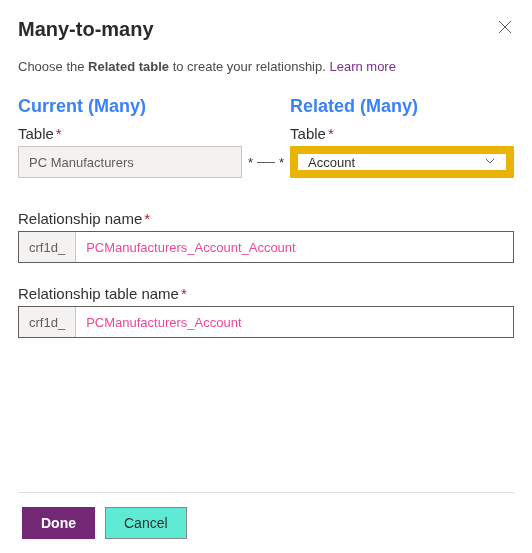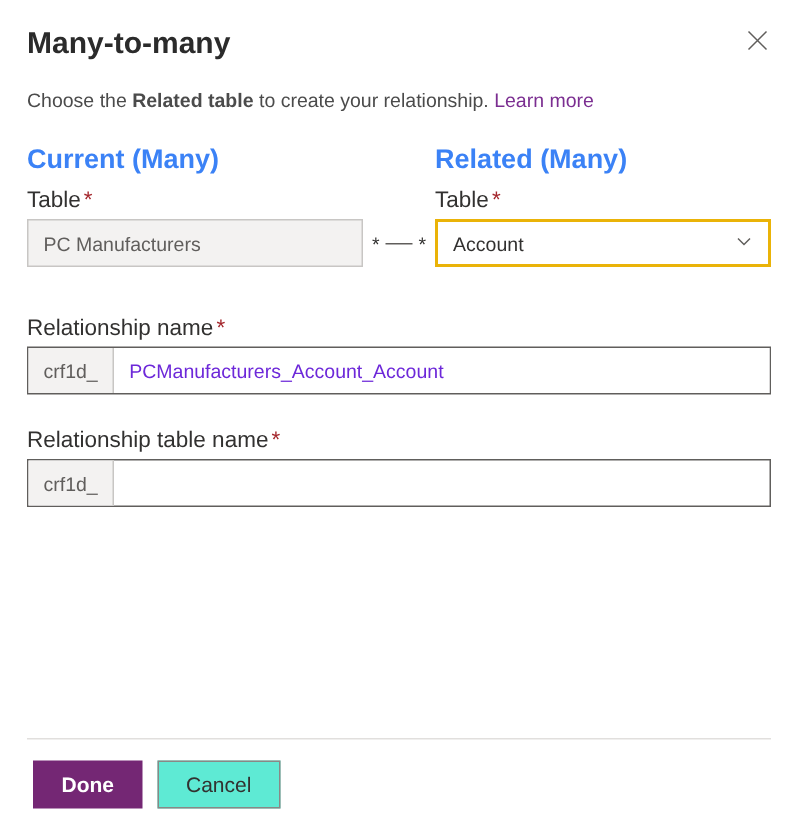--- a/index.html
+++ b/index.html
@@ -77,21 +77,21 @@
       background: #f3f2f1;
       color: #605e5c;
       font-size: 13px;
       padding: 13px 10px;
       display: flex;
       align-items: center;
       width: 100%;
     }
     .dropdown {
       height: 32px;
-      border: 2px solid #eab308;
+      border: 8px solid #eab308;
       background: #fff;
       display: flex;
       align-items: center;
       justify-content: space-between;
       padding: 0 10px;
       font-size: 13px;
       color: #323130;
       cursor: pointer;
     }
     .chevron {
@@ -132,21 +132,21 @@
       border-right: 1px solid #c8c6c4;
       min-width: 52px;
     }
     .value-input {
       border: none;
       outline: none;
       flex: 1;
       padding: 0 10px;
       font-size: 13px;
       font-family: inherit;
-      color: #6d28d9;
+      color: #ec4899;
     }
     .footer {
       margin-top: auto;
       border-top: 1px solid #e1dfdd;
       padding: 14px 4px;
       display: flex;
       gap: 10px;
     }
     .btn {
       height: 32px;
@@ -225,19 +225,20 @@
     <input class="value-input" type="text" value="PCManufacturers_Account_Account" style="">
   </div>
 </div>
 
 <div class="full-field">
   <div class="field-label">
     <span>Relationship table name</span><span class="req">*</span>
   </div>
   <div class="prefixed-input">
     <div class="prefix">crf1d_</div>
+    <input class="value-input" type="text" value="PCManufacturers_Account" style="">
   </div>
 </div>
 
 <div class="footer">
   <button class="btn btn-primary">Done</button>
   <button class="btn btn-secondary">Cancel</button>
 </div>
 
 </body></html>

